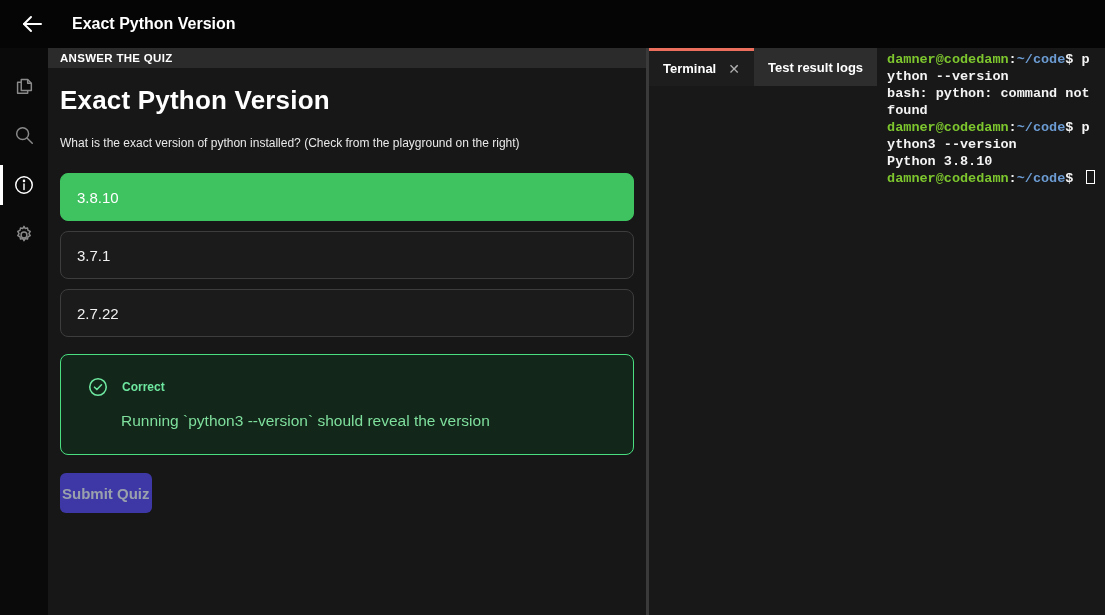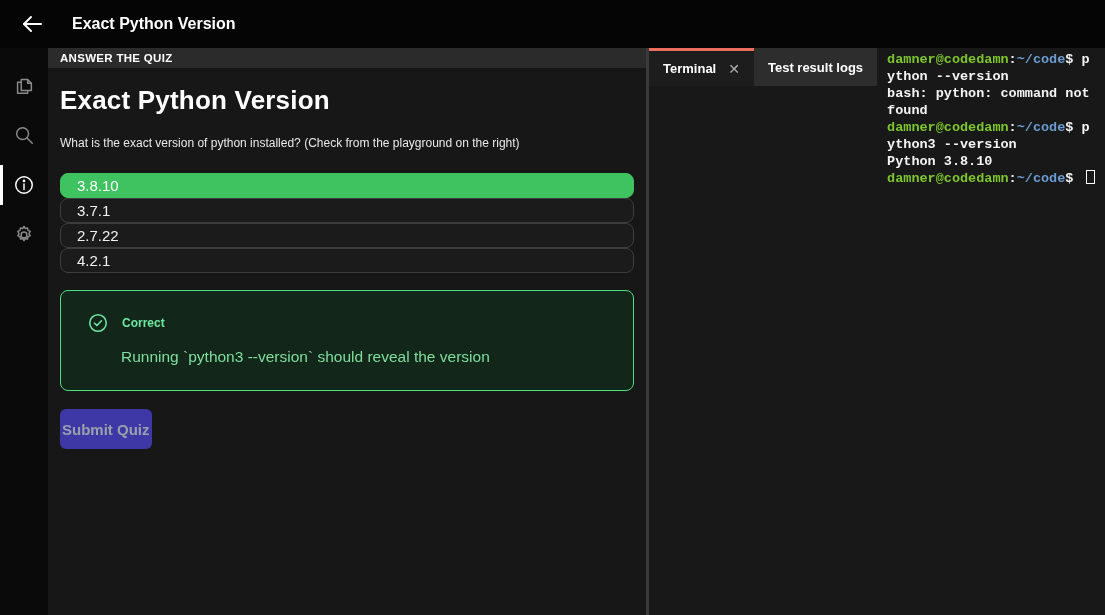--- a/index.html
+++ b/index.html
@@ -30,21 +30,21 @@
   
   .quiz-panel { width:601px; background:#171717; border-right:3px solid #3a3a3a;
                 display:flex; flex-direction:column; }
   .quiz-header { height:20px; background:#2b2b2b; display:flex; align-items:center; padding:0 12px;
                  color:#ffffff; font-size:11.5px; font-weight:bold; letter-spacing:.3px; }
   .quiz-content { padding:17px 12px 0 12px; }
   .quiz-title { color:#ffffff; font-size:26px; font-weight:bold; letter-spacing:.2px; }
   .quiz-question { color:#e9e9e9; font-size:12px; line-height:33px; margin-top:11px; }
 
   .options { margin-top:13px; }
-  .option { height:25px; border-radius:8px; display:flex; align-items:center;
+  .option { height:48px; border-radius:8px; margin-bottom:10px; display:flex; align-items:center;
             padding:0 16px; font-size:15px; color:#f0f0f0; background:#1b1b1b;
             border:1px solid #3d3d3d; cursor:pointer; }
   .option.selected { background:var(--green); border-color:var(--green); color:#ffffff; }
 
   .correct-box { margin-top:17px; border:1px solid var(--success-border); border-radius:8px;
                  background:var(--success-bg); padding:21px 24px 24px 26px; }
   .correct-head { display:flex; align-items:center; gap:13px; }
   .correct-title { color:var(--success-strong); font-size:12px; font-weight:bold; }
   .correct-msg { color:var(--success-text); font-size:15.5px; margin-top:14px; margin-left:34px; }
 
@@ -128,21 +128,20 @@
   <div class="quiz-panel">
     <div class="quiz-header">ANSWER THE QUIZ</div>
     <div class="quiz-content">
       <h1 class="quiz-title">Exact Python Version</h1>
       <p class="quiz-question">What is the exact version of python installed? (Check from the playground on the right)</p>
 
       <div class="options" id="options">
           <div class="option selected">3.8.10</div>
           <div class="option">3.7.1</div>
           <div class="option">2.7.22</div>
-          <div class="option">4.2.1</div>
         </div>
 
       <div class="correct-box">
         <div class="correct-head">
           <span>
             <svg width="22" height="22" viewBox="0 0 24 24" fill="none" stroke="#6ee7a0" stroke-width="1.7" stroke-linecap="round" stroke-linejoin="round">
               <circle cx="12" cy="12" r="9"></circle>
                 <path d="M8.2 12.2 L10.8 14.8 L15.8 9.6"></path>
             </svg>
           </span>

